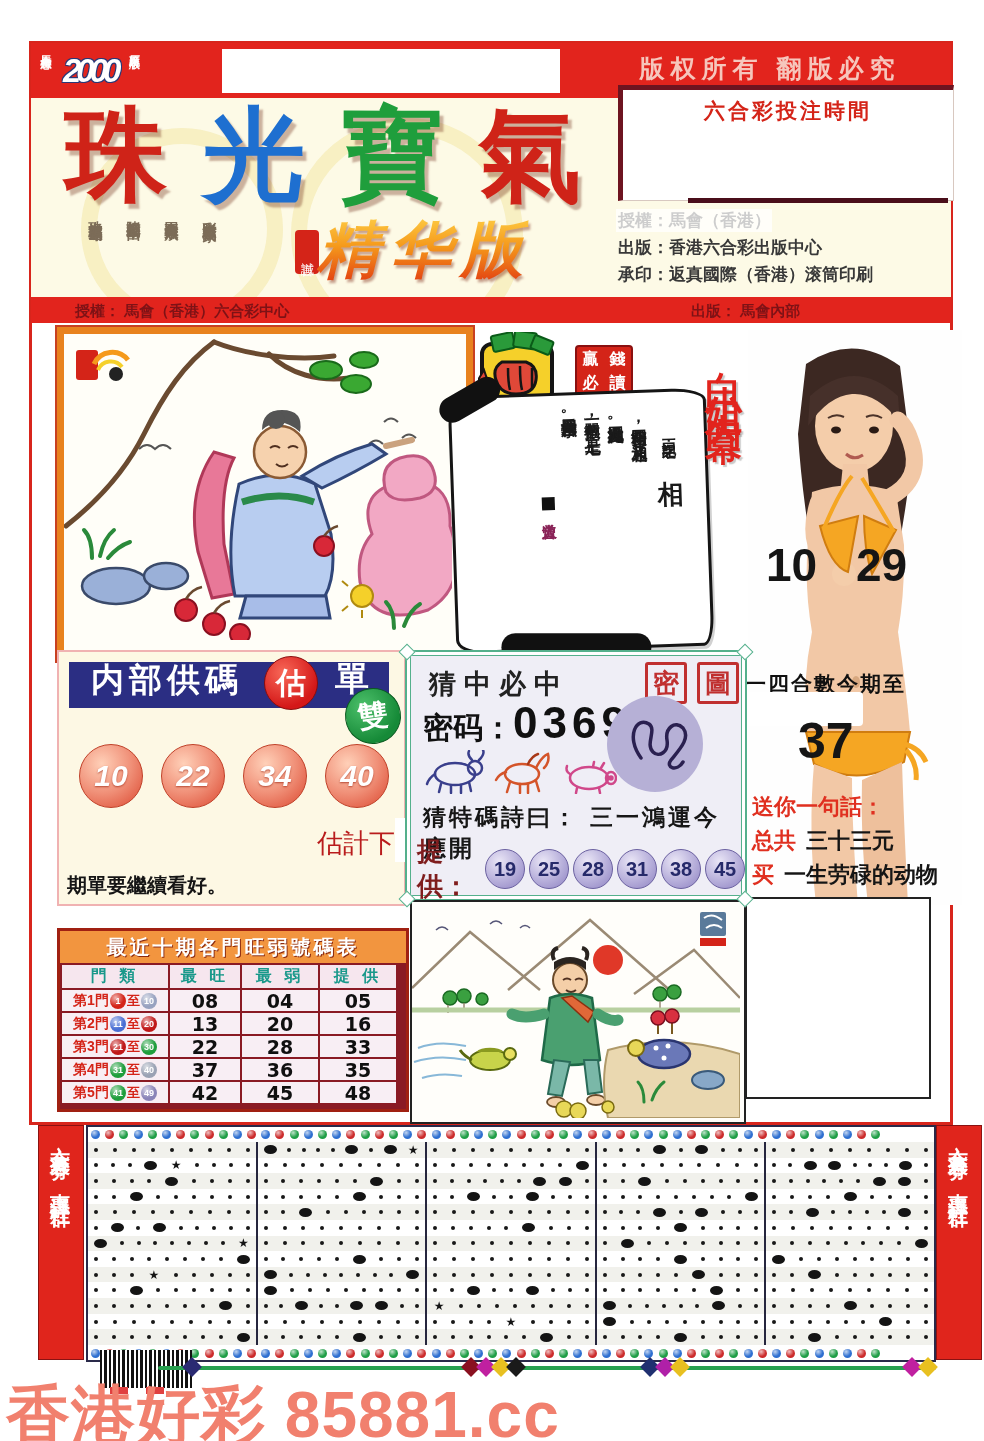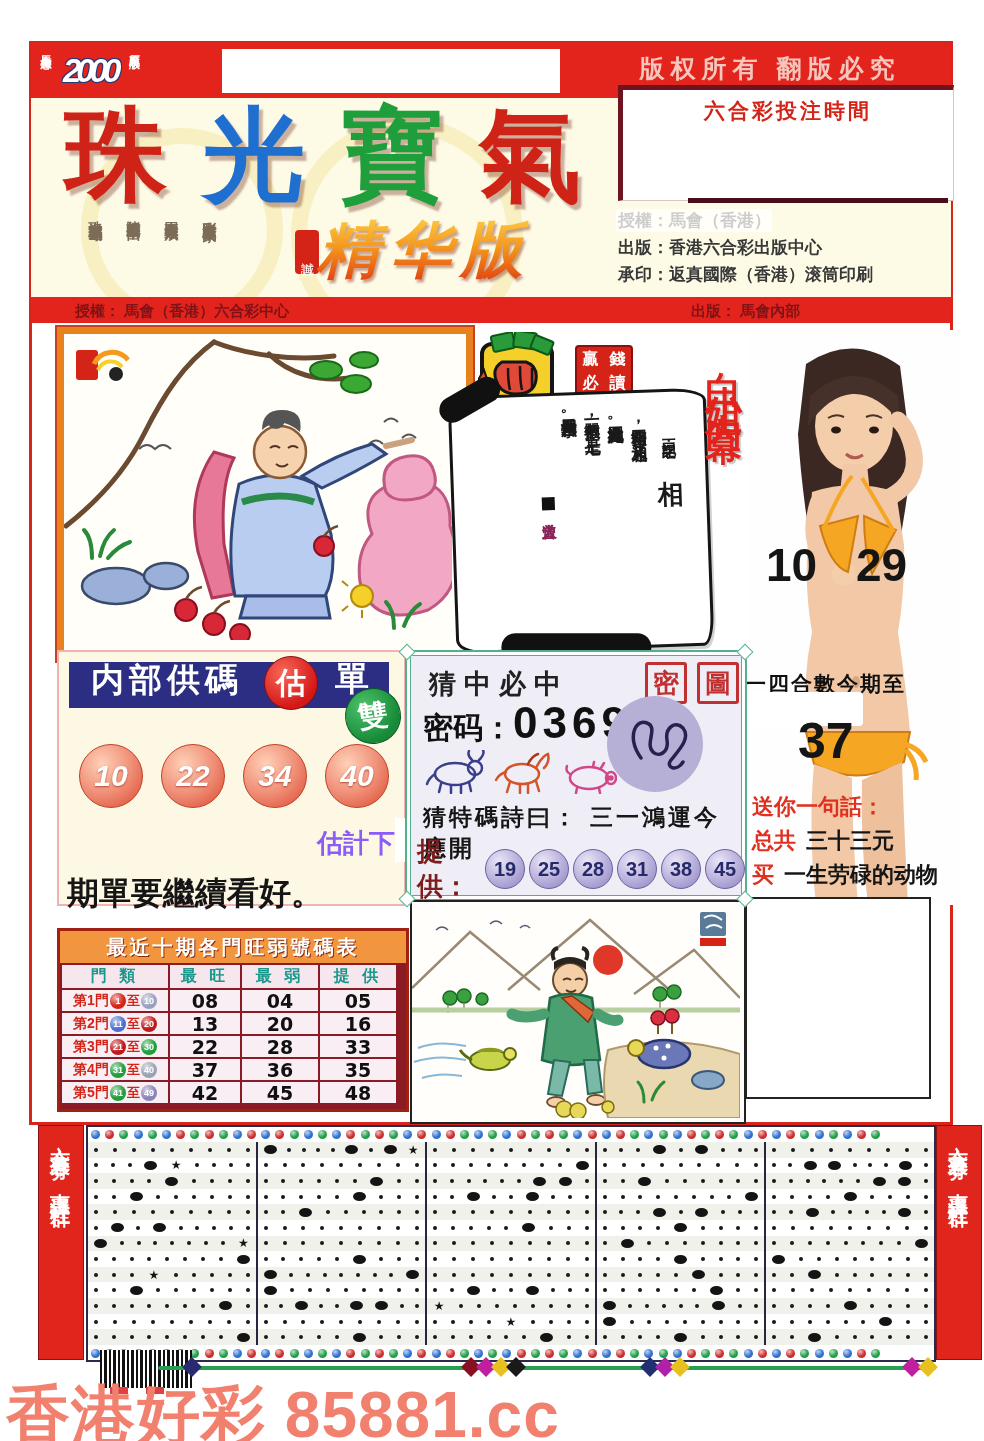--- a/index.html
+++ b/index.html
@@ -86,23 +86,23 @@
   #inner-banner{position:absolute;left:10px;top:10px;width:320px;height:46px;background:#2b2e83;}
   #inner-title{position:absolute;left:32px;top:6px;color:#fff;font-size:33px;font-weight:900;letter-spacing:5px;}
   #badge-dan{position:absolute;left:276px;top:4px;color:#fff;font-size:34px;font-weight:900;}
   #badge-gu{position:absolute;left:205px;top:4px;width:52px;height:52px;border-radius:50%;
      background:radial-gradient(circle at 35% 30%,#f86858,#d41818 70%);border:1px solid #8a0c0c;
      color:#fff;font-size:30px;font-weight:900;display:flex;align-items:center;justify-content:center;}
   #badge-shuang{position:absolute;left:286px;top:36px;width:54px;height:54px;border-radius:50%;
      background:radial-gradient(circle at 35% 30%,#4cc06a,#168a38 70%);border:1px solid #0a5a20;
      color:#fff;font-size:30px;font-weight:900;display:flex;align-items:center;justify-content:center;transform:rotate(-8deg);}
   #inner-balls{position:absolute;left:20px;top:92px;display:flex;gap:18px;}
-  #inner-note-right{position:absolute;left:258px;top:174px;font-size:26px;font-weight:bold;color:#8b5cf6;}
+  #inner-note-right{position:absolute;left:258px;top:174px;font-size:26px;font-weight:normal;color:#b91c1c;}
   #inner-note-overlay{position:absolute;left:336px;top:166px;width:12px;height:44px;background:#fff;}
-  #inner-note-bottom{position:absolute;left:8px;top:220px;font-size:32px;font-weight:bold;color:#151515;}
+  #inner-note-bottom{position:absolute;left:8px;top:220px;font-size:20px;font-weight:bold;color:#151515;}
 
   
   #guess-box{left:405px;top:650px;width:338px;height:247px;border:2px solid #54b08c;background:#fff;}
   #guess-inner{position:absolute;inset:3px;border:1px solid #54b08c;background:#efeef6;}
   .corner-dec{position:absolute;width:10px;height:10px;background:#fff;border:1px solid #54b08c;transform:rotate(45deg);z-index:3;}
   #guess-title{position:absolute;left:22px;top:14px;font-size:27px;font-weight:bold;color:#222;
      font-family:"DejaVu Serif","Liberation Serif",serif;letter-spacing:8px;}
   .mi-seal{position:absolute;top:10px;width:36px;height:36px;border:3px solid #c03030;border-radius:3px;color:#c03030;
      font-size:26px;font-weight:bold;display:flex;align-items:center;justify-content:center;
      font-family:"DejaVu Serif","Liberation Serif",serif;}

